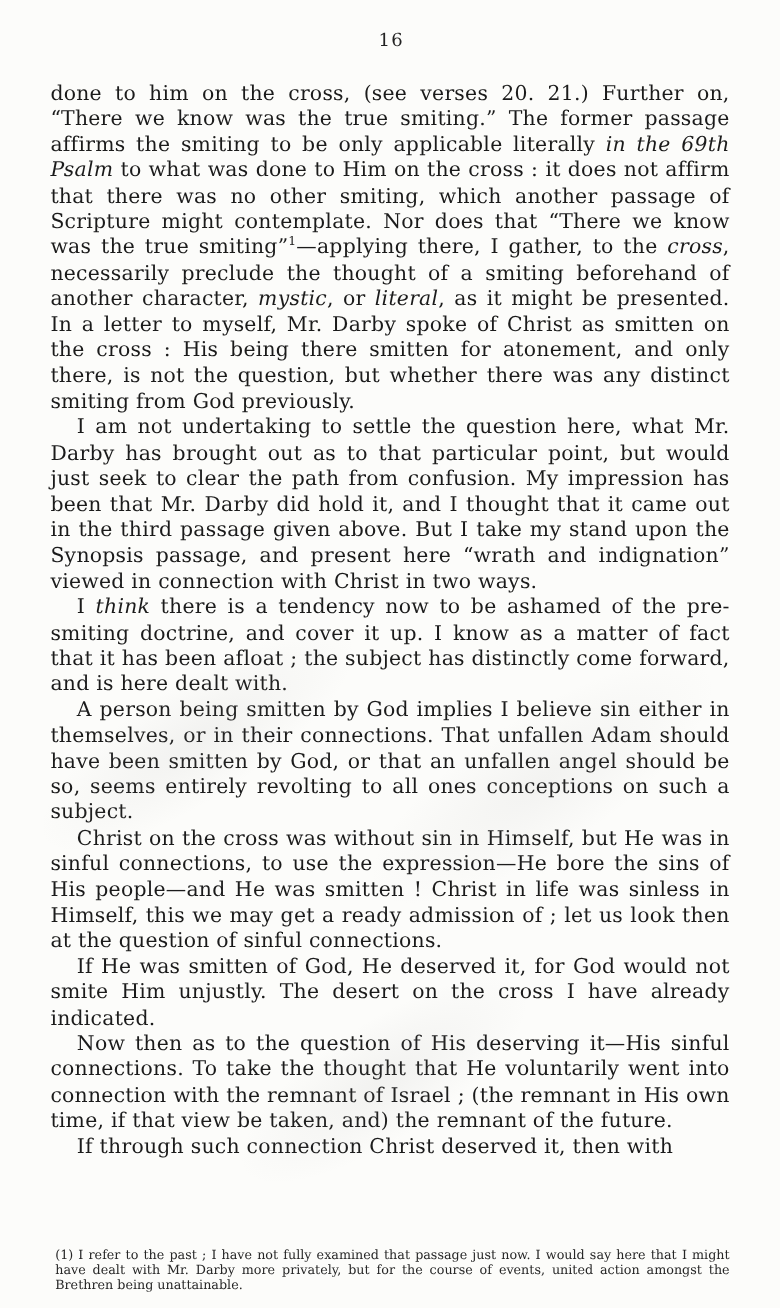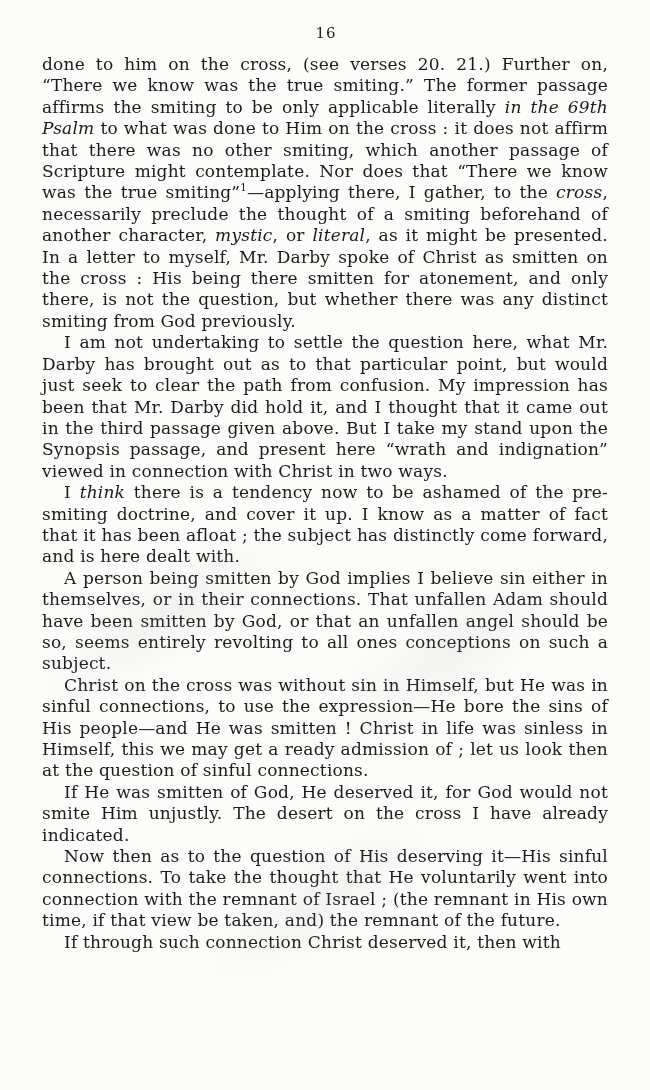--- a/index.html
+++ b/index.html
@@ -15,21 +15,21 @@
   .page {
     position: absolute;
     inset: 0;
     padding: 24px 40px 0 42px;
     box-sizing: border-box;
   }
   .page-number {
     text-align: center;
     font-size: 15px;
     letter-spacing: 1px;
-    margin-bottom: 12px;
+    margin-bottom: 26px;
     color: #222;
   }
   .text-block {
     width: 566px;
     font-size: 17px;
     line-height: 21.4px;
     letter-spacing: 0.2px;
     text-align: justify;
   }
   p.para { margin: 0; }
@@ -69,13 +69,14 @@
   <div class="text-block" id="paragraphs">
       <p class="para"><span>done to him on the cross, (see verses 20. 21.) Further on, “There we know was the true smiting.” The former passage affirms the smiting to be only applicable literally </span><em>in the 69th Psalm</em><span> to what was done to Him on the cross : it does not affirm that there was no other smiting, which another passage of Scripture might contemplate. Nor does that “There we know was the true smiting”</span><sup>1</sup><span>—applying there, I gather, to the </span><em>cross</em><span>, necessarily preclude the thought of a smiting beforehand of another character, </span><em>mystic</em><span>, or </span><em>literal</em><span>, as it might be presented. In a letter to myself, Mr. Darby spoke of Christ as smitten on the cross : His being there smitten for atonement, and only there, is not the question, but whether there was any distinct smiting from God previously.</span></p>
       <p class="para indent"><span>I am not undertaking to settle the question here, what Mr. Darby has brought out as to that particular point, but would just seek to clear the path from confusion. My impression has been that Mr. Darby did hold it, and I thought that it came out in the third passage given above. But I take my stand upon the Synopsis passage, and present here “wrath and indignation” viewed in connection with Christ in two ways.</span></p>
       <p class="para indent"><span>I </span><em>think</em><span> there is a tendency now to be ashamed of the pre-smiting doctrine, and cover it up. I know as a matter of fact that it has been afloat ; the subject has distinctly come forward, and is here dealt with.</span></p>
       <p class="para indent"><span>A person being smitten by God implies I believe sin either in themselves, or in their connections. That unfallen Adam should have been smitten by God, or that an unfallen angel should be so, seems entirely revolting to all ones conceptions on such a subject.</span></p>
       <p class="para indent"><span>Christ on the cross was without sin in Himself, but He was in sinful connections, to use the expression—He bore the sins of His people—and He was smitten ! Christ in life was sinless in Himself, this we may get a ready admission of ; let us look then at the question of sinful connections.</span></p>
       <p class="para indent"><span>If He was smitten of God, He deserved it, for God would not smite Him unjustly. The desert on the cross I have already indicated.</span></p>
       <p class="para indent"><span>Now then as to the question of His deserving it—His sinful connections. To take the thought that He voluntarily went into connection with the remnant of Israel ; (the remnant in His own time, if that view be taken, and) the remnant of the future.</span></p>
       <p class="para indent"><span>If through such connection Christ deserved it, then with</span></p>
     </div>
+  <div class="footnote">(1) I refer to the past ; I have not fully examined that passage just now. I would say here that I might have dealt with Mr. Darby more privately, but for the course of events, united action amongst the Brethren being unattainable.</div>
 </div>
 
 </body></html>

